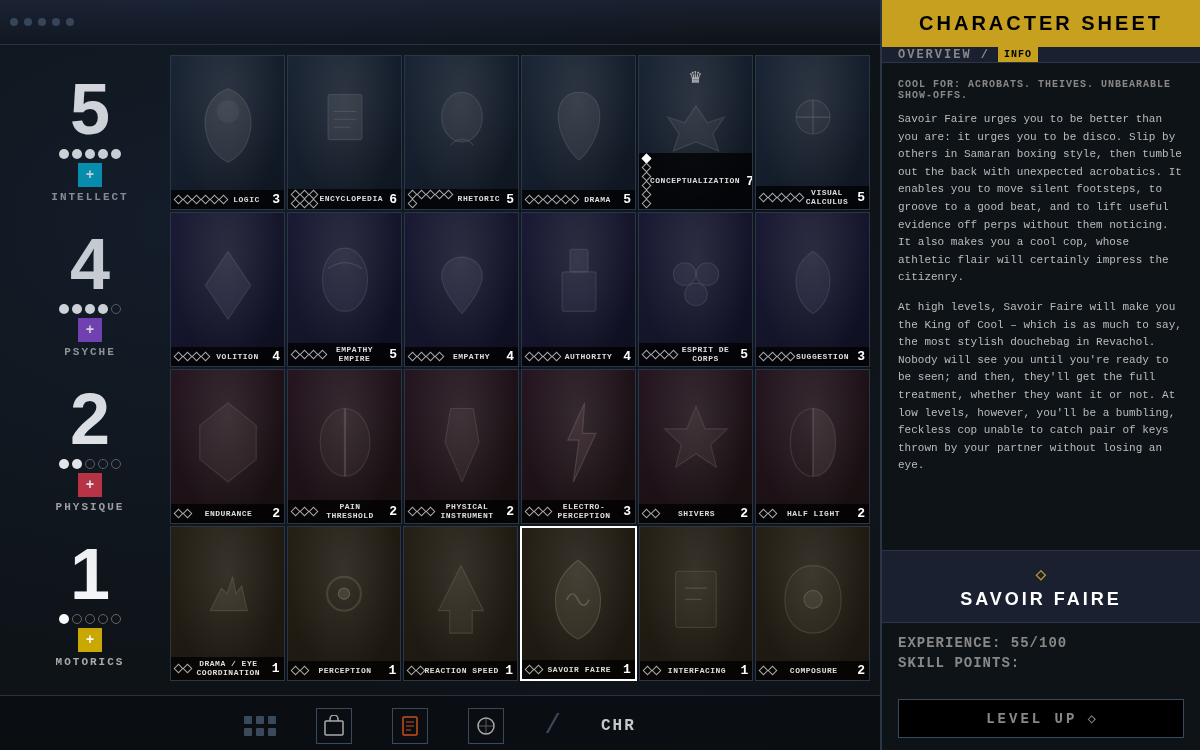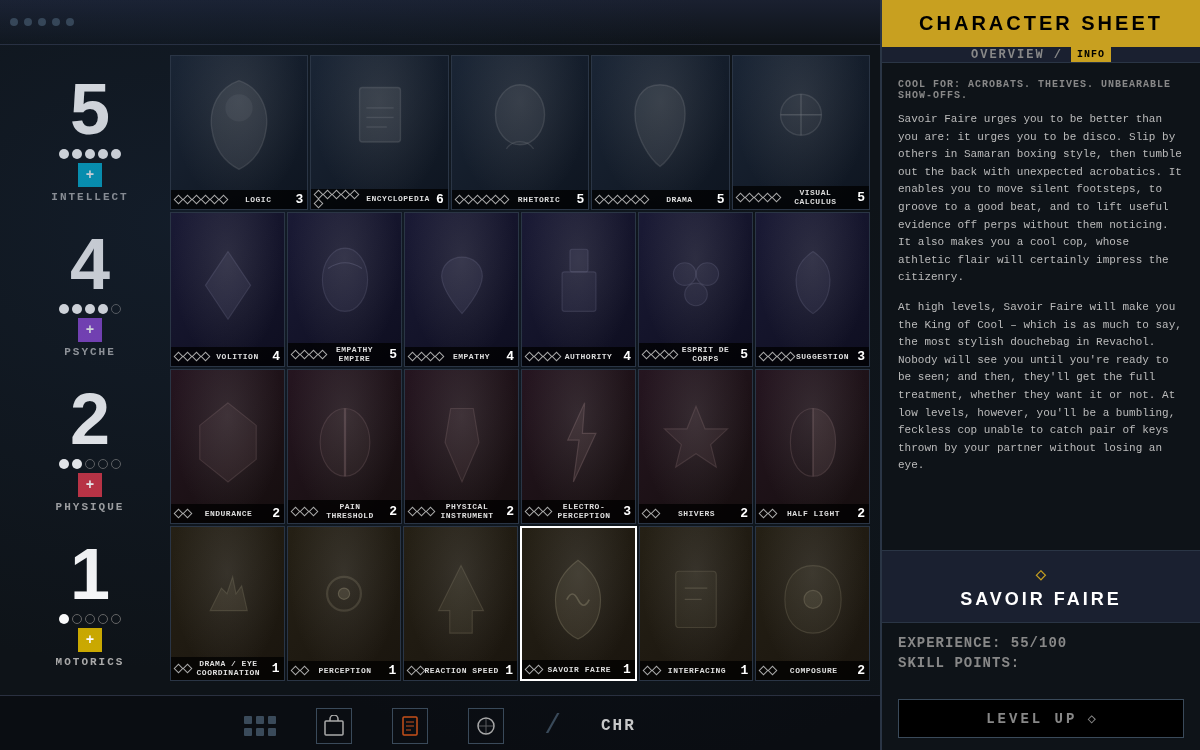--- a/index.html
+++ b/index.html
@@ -314,21 +314,20 @@
       letter-spacing: 3px;
       color: #000;
       font-family: Arial Black, sans-serif;
     }
 
     .overview-bar {
       background: #1a2030;
       padding: 0 16px;
       display: flex;
       align-items: center;
-      justify-content: center;
       gap: 8px;
       border-bottom: 1px solid #2a3545;
     }
 
     .overview-text {
       font-size: 12px;
       font-weight: 700;
       letter-spacing: 2px;
       color: #888;
     }
@@ -612,20 +611,42 @@
                   <div class="skill-diamond"></div>
                   <div class="skill-diamond"></div>
                   <div class="skill-diamond"></div>
                   <div class="skill-diamond"></div>
               </div>
               <div class="skill-name">DRAMA</div>
               <div class="skill-value">5</div>
             </div>
           </div>
 
+          <div class="skill-card">
+            <div class="skill-card-img">
+                <div class="portrait-bg portrait-intellect">
+              <div class="crown-icon">♛</div>
+              <svg class="portrait-shape" viewBox="0 0 60 80">
+                    <path d="M30 20 L40 35 L55 30 L45 45 L50 60 L30 52 L10 60 L15 45 L5 30 L20 35Z" fill="rgba(200,200,200,0.15)" stroke="rgba(200,200,200,0.3)" stroke-width="1"></path>
+                  </svg>
+            </div>
+              </div>
+            <div class="skill-bottom">
+              <div class="skill-diamonds">
+                <div class="skill-diamond filled"></div>
+                  <div class="skill-diamond"></div>
+                  <div class="skill-diamond"></div>
+                  <div class="skill-diamond"></div>
+                  <div class="skill-diamond"></div>
+                  <div class="skill-diamond"></div>
+              </div>
+              <div class="skill-name">CONCEPTUALIZATION</div>
+              <div class="skill-value">7</div>
+            </div>
+          </div>
 
           <div class="skill-card">
             <div class="skill-card-img">
                 <div class="portrait-bg portrait-intellect">
                   <svg class="portrait-shape" viewBox="0 0 60 80">
                     <circle cx="30" cy="30" r="15" fill="rgba(200,200,200,0.1)" stroke="rgba(200,200,200,0.3)" stroke-width="1"></circle>
                     <line x1="15" y1="30" x2="45" y2="30" stroke="rgba(200,200,200,0.4)" stroke-width="1"></line>
                     <line x1="30" y1="15" x2="30" y2="45" stroke="rgba(200,200,200,0.4)" stroke-width="1"></line>
                   </svg>
                 </div>

